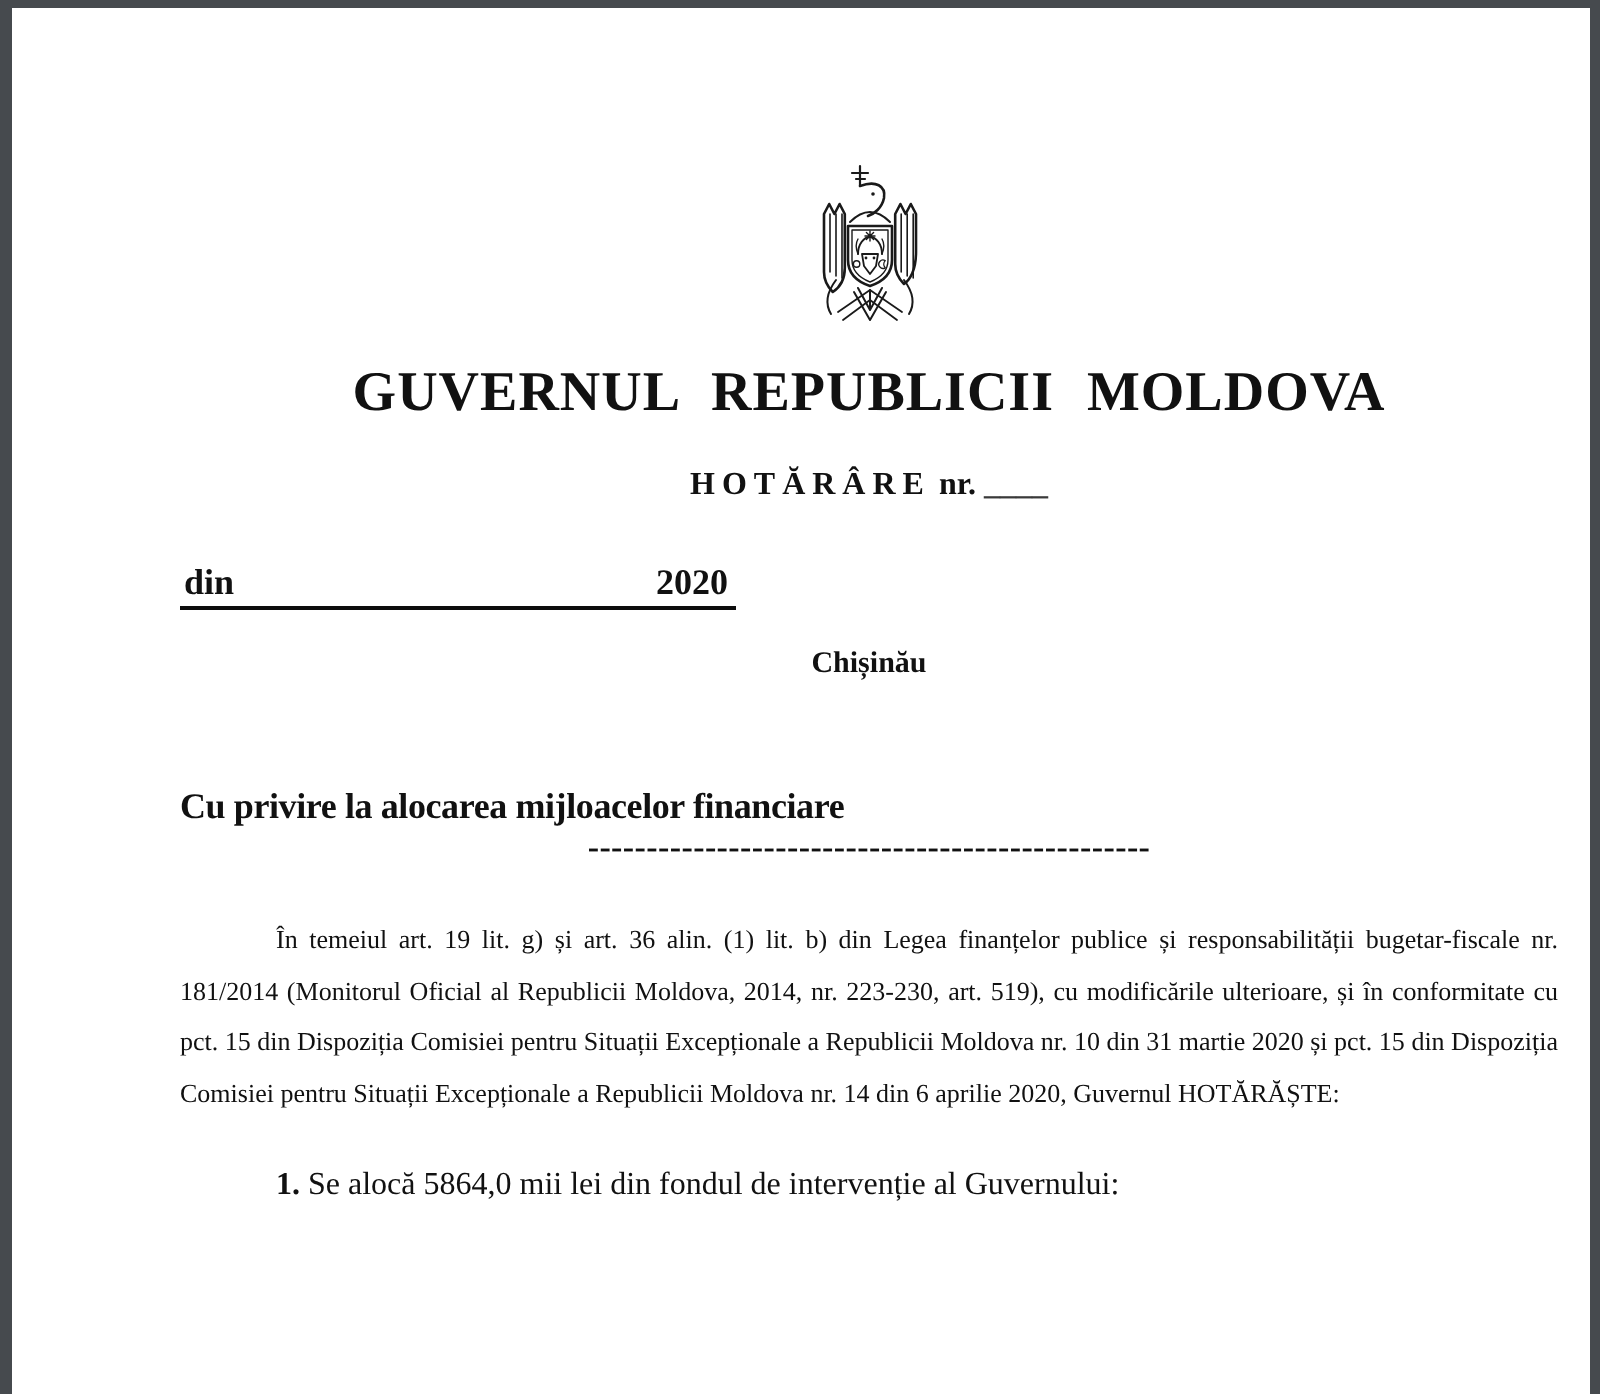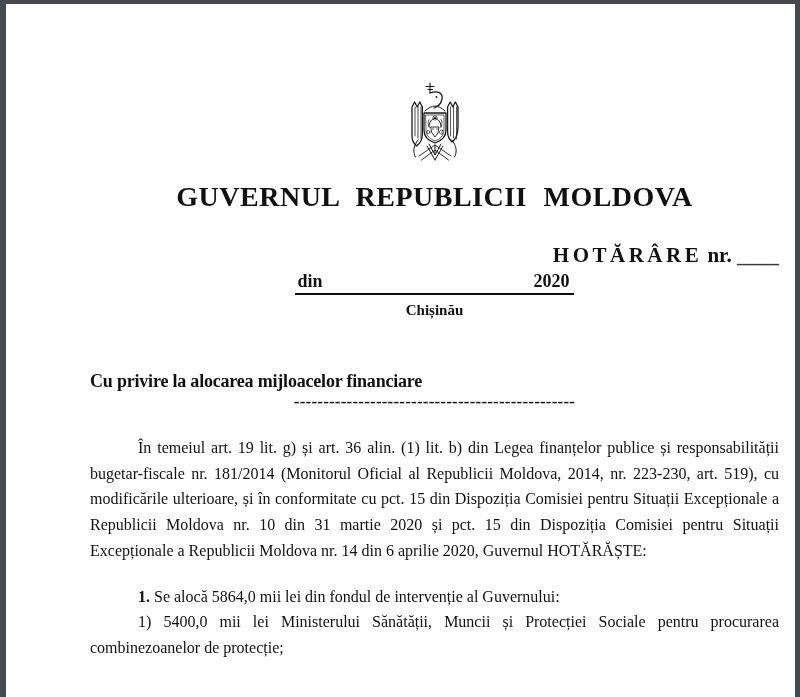--- a/index.html
+++ b/index.html
@@ -18,35 +18,35 @@
     overflow:hidden;
     font-family:"Liberation Serif","DejaVu Serif",serif;
     color:#111111;
   }
   .emblem{text-align:center;height:90px;}
   .institution{
     margin:10px 0 0;text-align:center;
     font-size:28px;font-weight:bold;line-height:30px;
     letter-spacing:.5px;word-spacing:9px;
   }
-  .act-line{margin-top:30px;text-align:right;font-size:21px;font-weight:bold;line-height:26px;}
+  .act-line{margin-top:18px;text-align:center;font-size:16px;font-weight:bold;line-height:26px;}
   .act-type{letter-spacing:3.5px;}
   .act-blank{color:#3a3a3a;letter-spacing:0;}
-  .date-line{margin-top:2px;text-align:center;font-size:18px;font-weight:bold;line-height:22px;}
+  .date-line{margin-top:24px;text-align:left;font-size:18px;font-weight:bold;line-height:22px;}
   .date-wrap{display:inline-block;border-bottom:2.5px solid #0d0d0d;padding:0 4px 1px 2px;}
   .date-spacer{display:inline-block;width:211px;}
-  .city{margin-top:6px;text-align:center;font-size:15px;font-weight:bold;line-height:18px;}
+  .city{margin-top:18px;text-align:center;font-size:15px;font-weight:bold;line-height:18px;}
   .subject{
     margin-top:50px;text-align:left;
     font-size:18px;font-weight:bold;line-height:24px;letter-spacing:-.2px;
   }
   .dashes{margin-top:2px;text-align:center;font-size:17px;font-weight:bold;line-height:14px;letter-spacing:.2px;}
   .preamble{
     margin:26px 0 0;
-    font-size:16px;line-height:25.7px;
+    font-size:13px;line-height:25.7px;
     text-align:justify;text-indent:48px;
   }
   .item{
     margin:20px 0 0;
     font-size:16px;line-height:25.7px;
     text-align:justify;text-indent:48px;
   }
   .item + .item{margin-top:0;}
 </style>
 </head>
@@ -108,16 +108,15 @@
 
     <div class="city">Chișinău</div>
 
     <div class="subject">Cu privire la alocarea mijloacelor financiare</div>
     <div class="dashes">------------------------------------------------</div>
 
     <p class="preamble">În temeiul art. 19 lit. g) și art. 36 alin. (1) lit. b) din Legea finanțelor publice și responsabilității bugetar-fiscale nr. 181/2014 (Monitorul Oficial al Republicii Moldova, 2014, nr. 223-230, art. 519), cu modificările ulterioare, și în conformitate cu pct. 15 din Dispoziția Comisiei pentru Situații Excepționale a Republicii Moldova nr. 10 din 31 martie 2020 și pct. 15 din Dispoziția Comisiei pentru Situații Excepționale a Republicii Moldova nr. 14 din 6 aprilie 2020, Guvernul HOTĂRĂȘTE:</p>
 
     <p class="item"><b>1.</b> <span>Se alocă 5864,0 mii lei din fondul de intervenție al Guvernului:</span></p>
 
-    <p class="item"><span>1)</span> <span>5400,0 mii lei Ministerului Sănătății, Muncii și Protecției Sociale pentru procurarea combinezoanelor de protecție;</span></p>
 
   </div>
 </div>
 
 </body></html>

